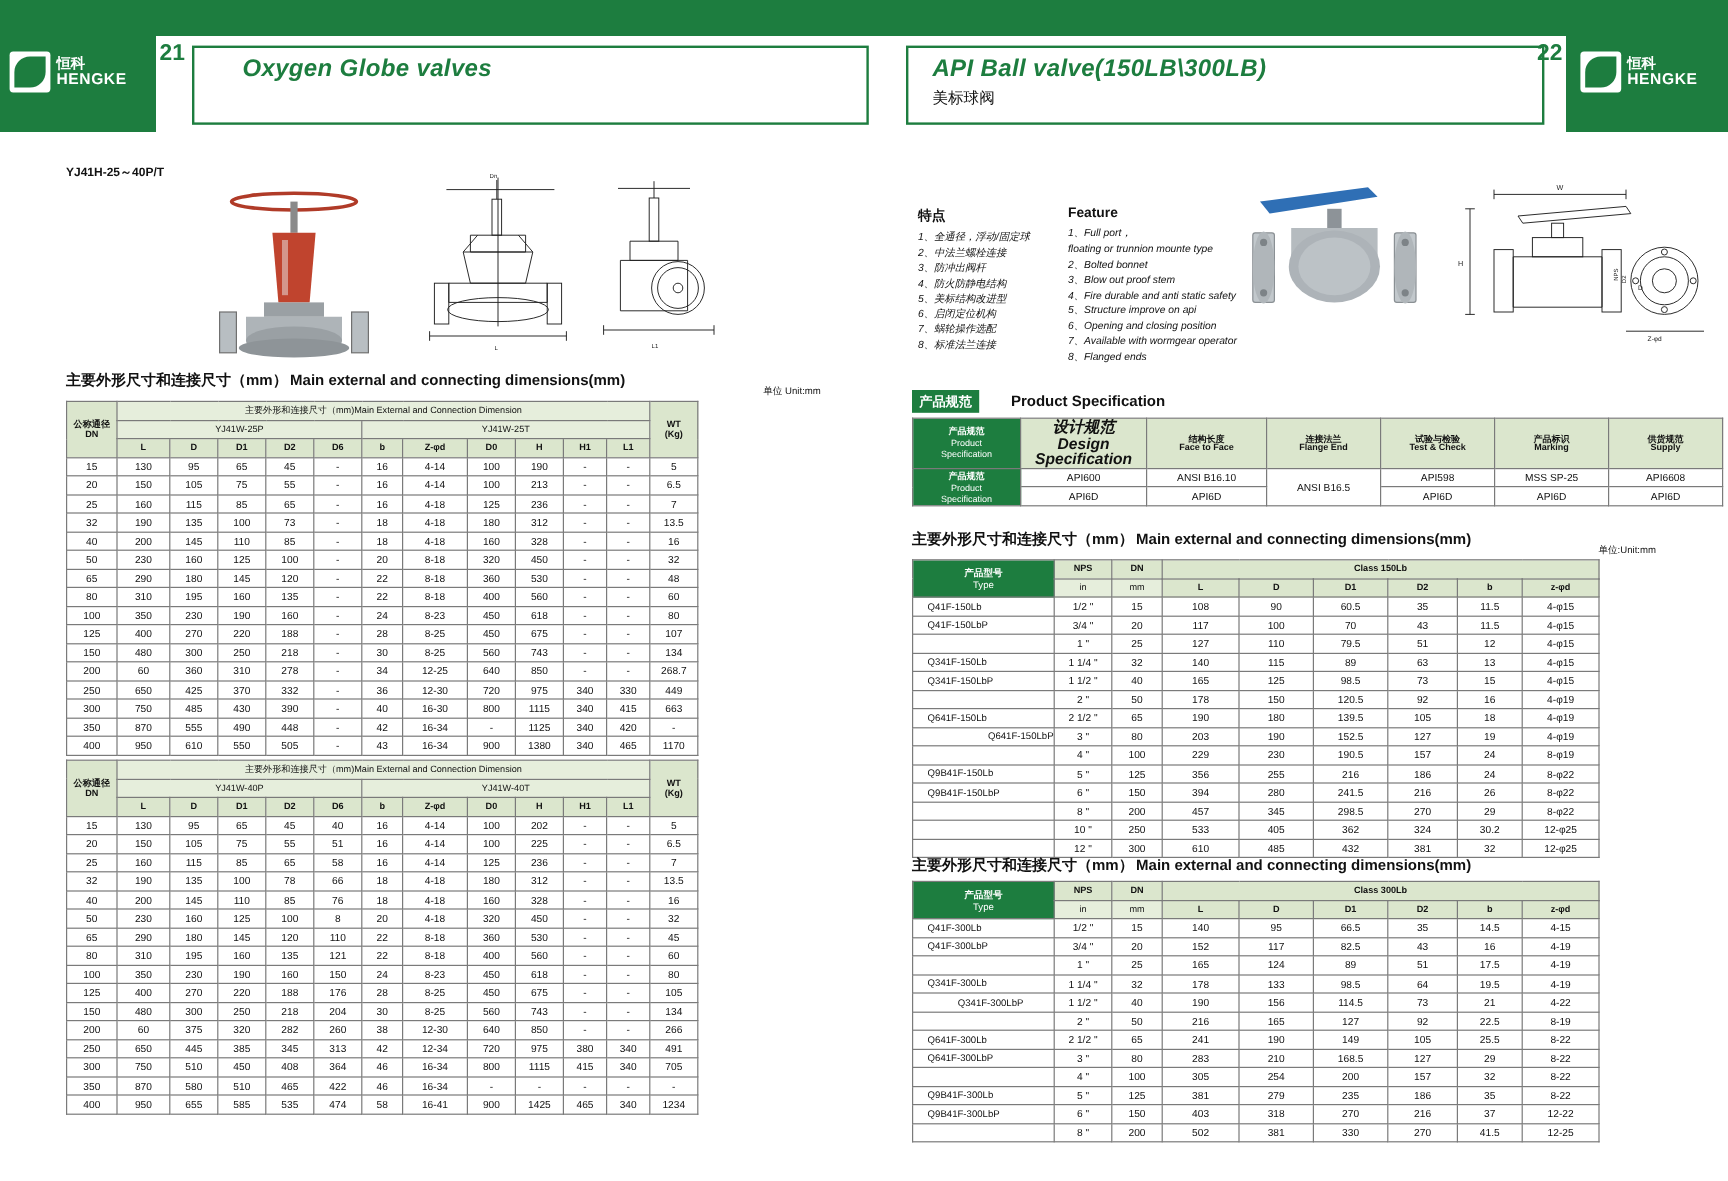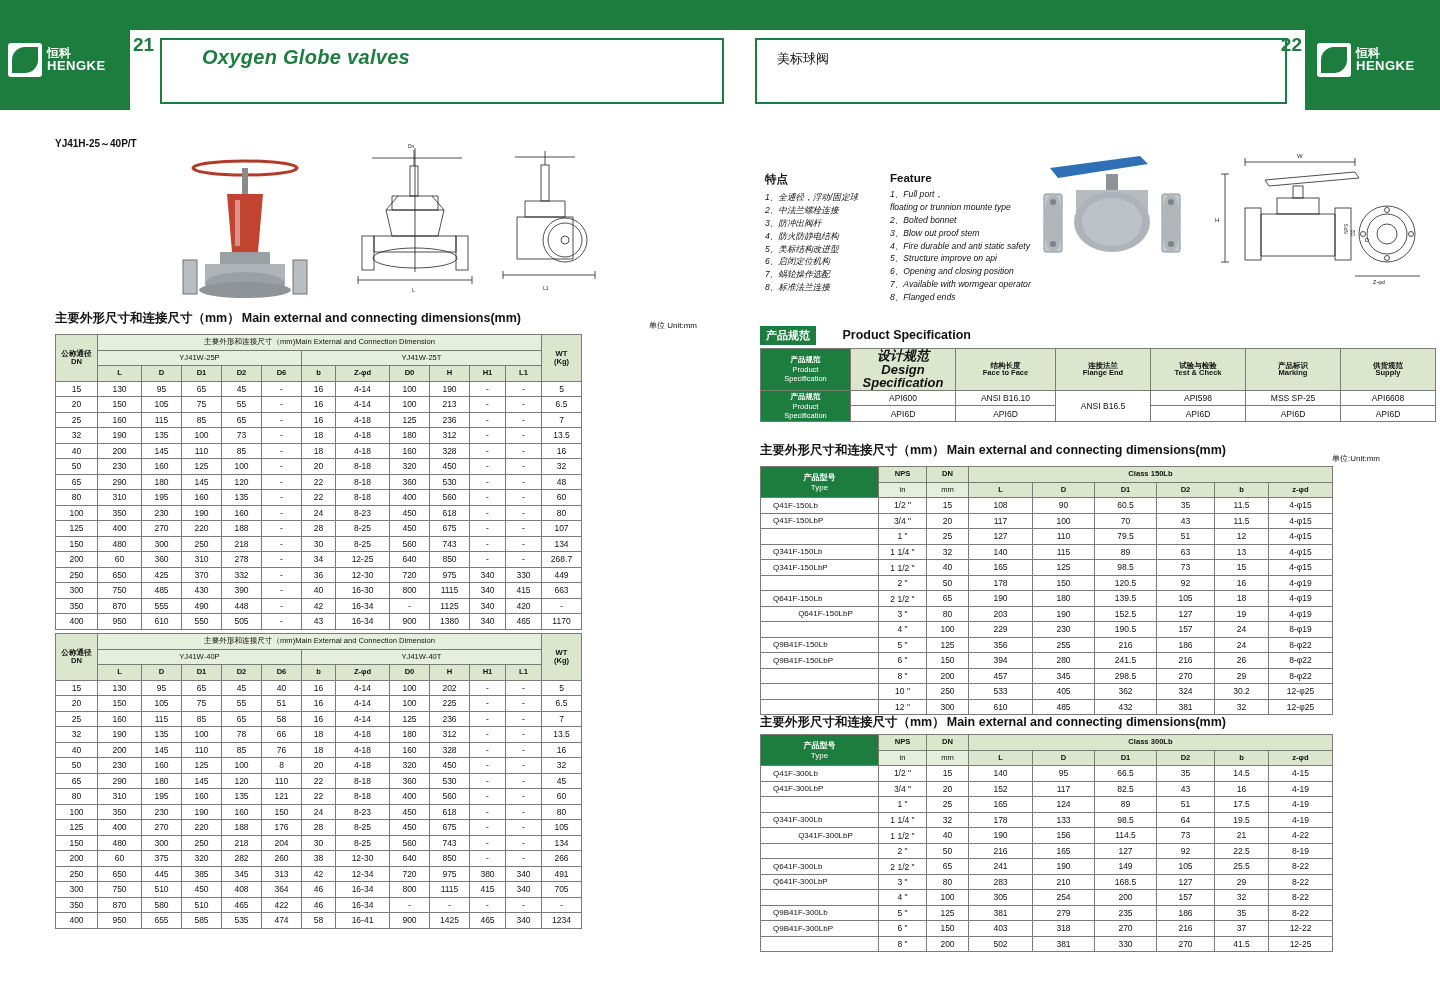--- a/index.html
+++ b/index.html
@@ -81,20 +81,21 @@
 <div class="pagenum left">21</div>
 <div class="pagenum right">22</div>
 
 <div class="titlebox" id="title-left">
   <div class="pad">
     <div class="en">Oxygen Globe valves</div>
   </div>
 </div>
 <div class="titlebox" id="title-right">
   <div class="pad" style="padding-left:20px;">
+    <div class="en">API Ball valve(150LB\300LB)</div>
     <div class="cn">美标球阀</div>
   </div>
 </div>
 
 <div class="wrap" style="left:55px;top:137px;font-size:10px;font-weight:bold;">YJ41H-25～40P/T</div>
 
 <div class="fig" style="left:165px;top:140px;">
 <svg width="180" height="160" viewBox="0 0 180 160">
   <ellipse cx="80" cy="28" rx="52" ry="7" fill="none" stroke="#b03b28" stroke-width="3"></ellipse>
   <rect x="77" y="28" width="6" height="26" fill="#8a8a8a"></rect>
@@ -148,21 +149,21 @@
     <line x1="8" y1="126" x2="8" y2="134"></line>
     <line x1="100" y1="126" x2="100" y2="134"></line>
   </g>
   <text x="48" y="145" font-size="5" fill="#222">L1</text>
 </svg>
 </div>
 
 <div class="wrap" style="left:55px;top:308px;">
   <span class="sec-title">主要外形尺寸和连接尺寸（</span><span class="sec-title">mm</span><span class="sec-title">）</span><span class="sec-title en" style="margin-left:2px;">Main external and connecting dimensions(mm)</span>
 </div>
-<div class="wrap unit" style="left:617px;top:320px;width:80px;">单位 Unit:mm</div>
+<div class="wrap unit" style="left:604px;top:320px;width:80px;">单位 Unit:mm</div>
 
 <div class="wrap" style="left:55px;top:334px;">
   <table class="tbl" id="left-table-1">
       <colgroup>
         <col style="width: 42px;">
         <col style="width: 44px;">
         <col style="width: 40px;">
         <col style="width: 40px;">
         <col style="width: 40px;">
         <col style="width: 40px;">
@@ -954,21 +955,21 @@
           <td>2<sup style="font-size:6px"></sup> 1/2 "</td>
           <td>65</td>
           <td>190</td>
           <td>180</td>
           <td>139.5</td>
           <td>105</td>
           <td>18</td>
           <td>4-φ19</td>
         </tr>
         <tr>
-          <td style="text-align: center; padding-left: 12px; font-size: 8px;">Q641F-150LbP</td>
+          <td style="text-align: right; padding-left: 12px; font-size: 8px;">Q641F-150LbP</td>
           <td>3 "</td>
           <td>80</td>
           <td>203</td>
           <td>190</td>
           <td>152.5</td>
           <td>127</td>
           <td>19</td>
           <td>4-φ19</td>
         </tr>
         <tr>

